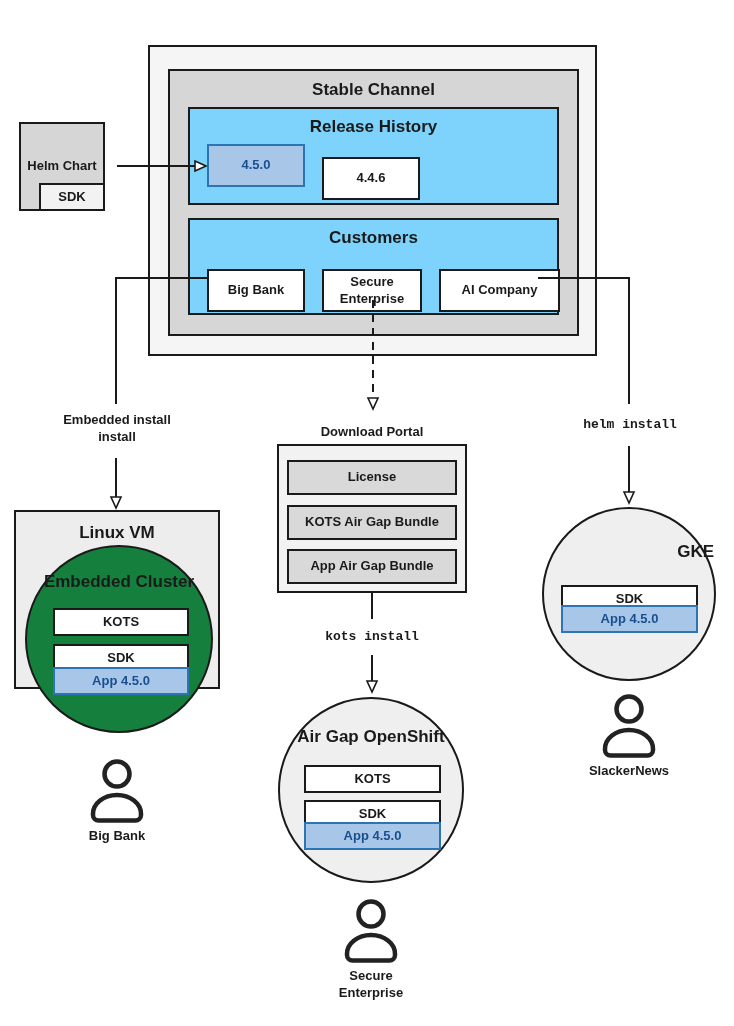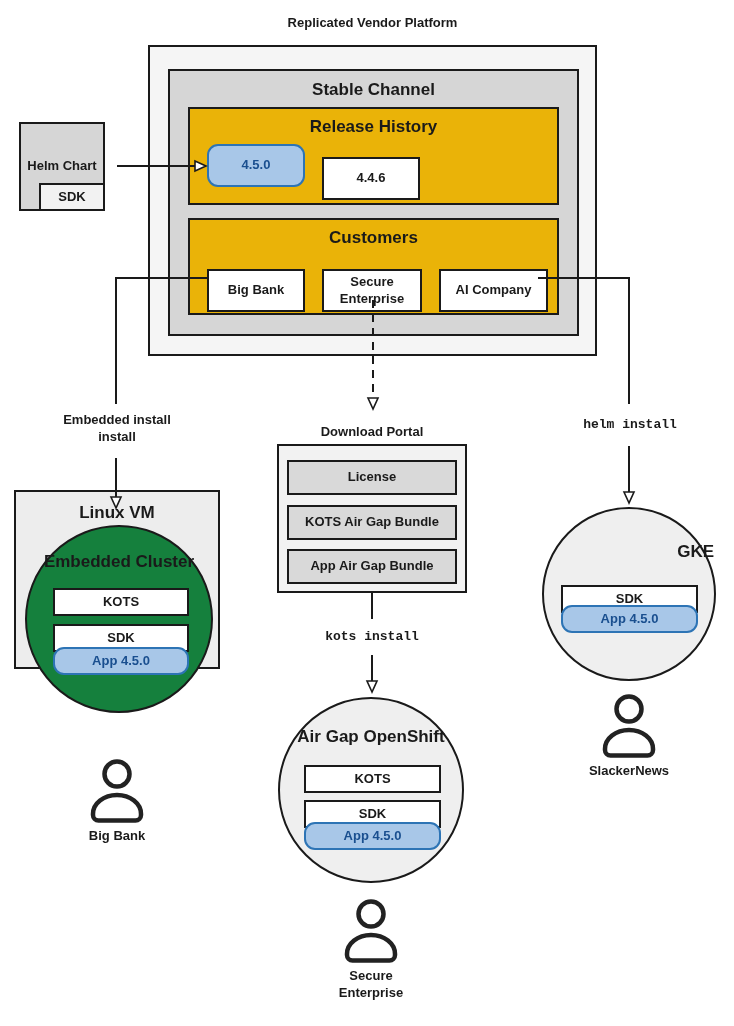--- a/index.html
+++ b/index.html
@@ -7,76 +7,75 @@
     position:relative;width:734px;height:1026px;background:#fff;overflow:hidden;
     font-family:"Liberation Sans",sans-serif;color:#1a1a1a;
   }
   .box{position:absolute;box-sizing:border-box;border:2px solid #1a1a1a;}
   .lbl{font-weight:bold;font-size:13px;text-align:center;line-height:1.25;}
   .titlebar{position:absolute;font-weight:bold;font-size:13px;text-align:center;}
   .center{display:flex;align-items:center;justify-content:center;}
   .toplabel{position:absolute;left:0;right:0;text-align:center;font-weight:bold;font-size:17px;}
   .fill-lightest{background:#f5f5f5;}
   .fill-light{background:#d6d6d6;}
-  .fill-mid{background:#eab308;}
+  .fill-mid{background:#7dd3fc;}
   .fill-white{background:#ffffff;margin-top:13px;}
   .fill-portal{background:#f2f2f2;}
   .fill-portal-item{background:#d9d9d9;}
   .fill-vm{background:#ededed;}
   .fill-ec{background:#15803d;}
   .fill-circle{background:#efefef;}
-  .accent{background:var(--accent-fill,#a8c7e8);border-color:var(--accent-border,#2d74b5);color:var(--accent-text,#1a4f8f);border-radius:11px;}
+  .accent{background:var(--accent-fill,#a8c7e8);border-color:var(--accent-border,#2d74b5);color:var(--accent-text,#1a4f8f);}
   .circle{border-radius:50%;}
   .mono{font-family:"Liberation Mono","DejaVu Sans Mono",monospace;font-size:14px;font-weight:bold;}
   .edge-label{position:absolute;text-align:center;font-weight:bold;font-size:13px;line-height:1.3;}
   svg#overlay{position:absolute;left:0;top:0;z-index:20;pointer-events:none;}
 </style>
 </head>
 <body>
 
 <div id="canvas">
 
-  <div class="titlebar" style="left:148px;top:15px;width:449px;">Replicated Vendor Platform</div>
 
   <div class="box fill-lightest" style="left:148px;top:45px;width:449px;height:311px;"></div>
 
   <div class="box fill-light" style="left:168px;top:69px;width:411px;height:267px;">
     <div class="toplabel" style="top:9px;">Stable Channel</div>
   </div>
 
   <div class="box fill-mid" style="left:188px;top:107px;width:371px;height:98px;">
     <div class="toplabel" style="top:8px;">Release History</div>
   </div>
   <div class="box accent center lbl" style="left:207px;top:144px;width:98px;height:43px;">4.5.0</div>
   <div class="box fill-white center lbl" style="left:322px;top:144px;width:98px;height:43px;">4.4.6</div>
 
   <div class="box fill-mid" style="left:188px;top:218px;width:371px;height:97px;">
     <div class="toplabel" style="top:8px;">Customers</div>
   </div>
   <div class="box fill-white center lbl" style="left:207px;top:256px;width:98px;height:43px;">Big Bank</div>
   <div class="box fill-white center lbl" style="left:322px;top:256px;width:100px;height:43px;padding:0 4px;">Secure Enterprise</div>
-  <div class="box fill-white center lbl" style="left:439px;top:256px;width:109px;height:43px;">AI Company</div>
+  <div class="box fill-white center lbl" style="left:439px;top:256px;width:121px;height:43px;">AI Company</div>
 
   <div class="box fill-light center lbl" style="left:19px;top:122px;width:86px;height:89px;">
     <span>Helm Chart</span>
     <div class="box fill-portal center lbl" style="right:-2px;bottom:-2px;width:66px;height:28px;">SDK</div>
   </div>
 
   <div class="edge-label" style="left:47px;top:412px;width:140px;">Embedded install install</div>
   <div class="edge-label" style="left:292px;top:424px;width:160px;">Download Portal</div>
   <div class="edge-label mono" style="left:550px;top:417px;width:160px;">helm install</div>
   <div class="edge-label mono" style="left:292px;top:629px;width:160px;">kots install</div>
 
   <div class="box fill-portal" style="left:277px;top:444px;width:190px;height:149px;">
     <div class="box fill-portal-item center lbl" style="left:8px;top:59px;width:170px;height:35px;">KOTS Air Gap Bundle</div>
     <div class="box fill-portal-item center lbl" style="left:8px;top:14px;width:170px;height:35px;">License</div>
     <div class="box fill-portal-item center lbl" style="left:8px;top:103px;width:170px;height:35px;">App Air Gap Bundle</div>
   </div>
 
-  <div class="box fill-vm" style="left:14px;top:490px;width:206px;height:179px;">
+  <div class="box fill-vm" style="left:14px;top:510px;width:206px;height:179px;">
     <div class="toplabel" style="top:11px;">Linux VM</div>
     <div class="box fill-ec circle" style="left:9px;top:33px;width:188px;height:188px;">
       <div class="toplabel" style="top:25px;">Embedded Cluster</div>
       <div class="box fill-white center lbl" style="left:26px;top:48px;width:136px;height:28px;">KOTS</div>
       <div class="box fill-white center lbl" style="left:26px;top:84px;width:136px;height:28px;">SDK</div>
       <div class="box accent center lbl" style="left:26px;top:120px;width:136px;height:28px;">App 4.5.0</div>
     </div>
   </div>
 
   <div class="box fill-circle circle" style="left:542px;top:507px;width:174px;height:174px;">

